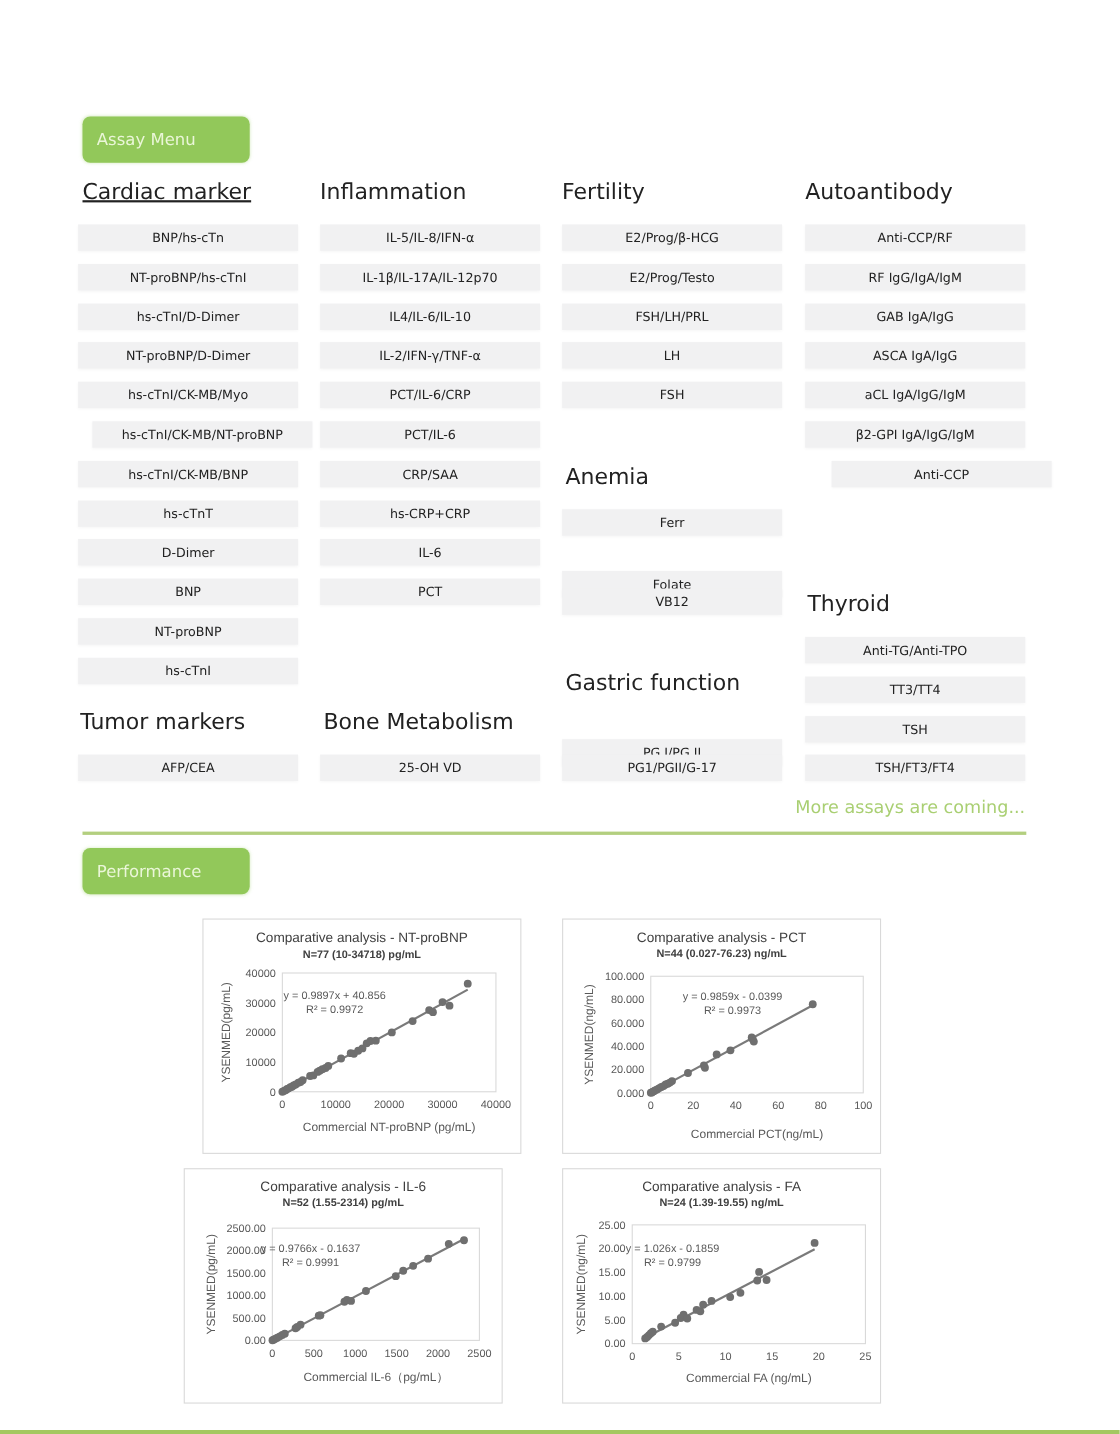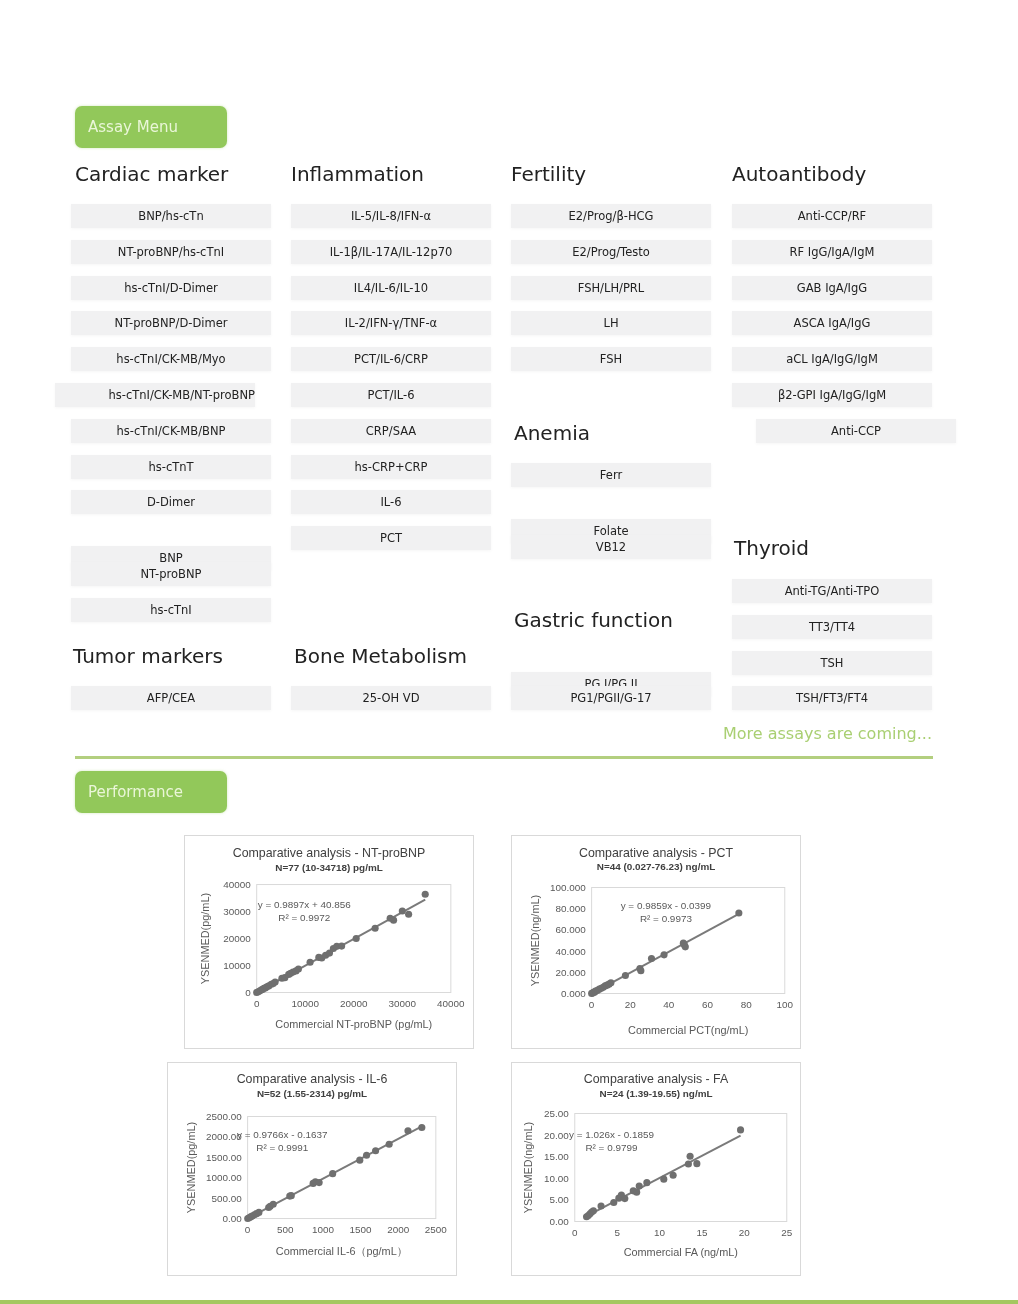--- a/index.html
+++ b/index.html
@@ -18,31 +18,31 @@
   .footer-bar { position:absolute; left:0; top:1300px; width:1018px; height:4px; background:#a4c860; }
   .chart { position:absolute; width:290px; height:214px; border:1px solid #d9d9d9; background:#fff; box-sizing:border-box; }
   .chart svg { width:100%; height:100%; display:block; }
 </style>
 </head>
 <body>
 
 <div class="pill" style="top:106px;">Assay Menu</div>
 
 <div id="menu">
-    <div class="cat-title" style="left: 75px; top: 162px;">Cardiac marker</div>
+    <div class="cat-title" style="left: 75px; top: 162px; text-decoration: underline;">Cardiac marker</div>
     <div class="chip" style="left: 71px; top: 204px;">BNP/hs-cTn</div>
     <div class="chip" style="left: 71px; top: 240px;">NT-proBNP/hs-cTnI</div>
     <div class="chip" style="left: 71px; top: 276px;">hs-cTnI/D-Dimer</div>
     <div class="chip" style="left: 71px; top: 311px;">NT-proBNP/D-Dimer</div>
     <div class="chip" style="left: 71px; top: 347px;">hs-cTnI/CK-MB/Myo</div>
-    <div class="chip" style="left: 55px; top: 383px; text-align: right;">hs-cTnI/CK-MB/NT-proBNP</div>
+    <div class="chip" style="left: 84px; top: 383px;">hs-cTnI/CK-MB/NT-proBNP</div>
     <div class="chip" style="left: 71px; top: 419px;">hs-cTnI/CK-MB/BNP</div>
     <div class="chip" style="left: 71px; top: 455px;">hs-cTnT</div>
     <div class="chip" style="left: 71px; top: 490px;">D-Dimer</div>
-    <div class="chip" style="left: 71px; top: 526px; margin-top: 20px;">BNP</div>
+    <div class="chip" style="left: 71px; top: 526px;">BNP</div>
     <div class="chip" style="left: 71px; top: 562px;">NT-proBNP</div>
     <div class="chip" style="left: 71px; top: 598px;">hs-cTnI</div>
     <div class="cat-title" style="left: 291px; top: 162px;">Inflammation</div>
     <div class="chip" style="left: 291px; top: 204px;">IL-5/IL-8/IFN-α</div>
     <div class="chip" style="left: 291px; top: 240px;">IL-1β/IL-17A/IL-12p70</div>
     <div class="chip" style="left: 291px; top: 276px;">IL4/IL-6/IL-10</div>
     <div class="chip" style="left: 291px; top: 311px;">IL-2/IFN-γ/TNF-α</div>
     <div class="chip" style="left: 291px; top: 347px;">PCT/IL-6/CRP</div>
     <div class="chip" style="left: 291px; top: 383px;">PCT/IL-6</div>
     <div class="chip" style="left: 291px; top: 419px;">CRP/SAA</div>

